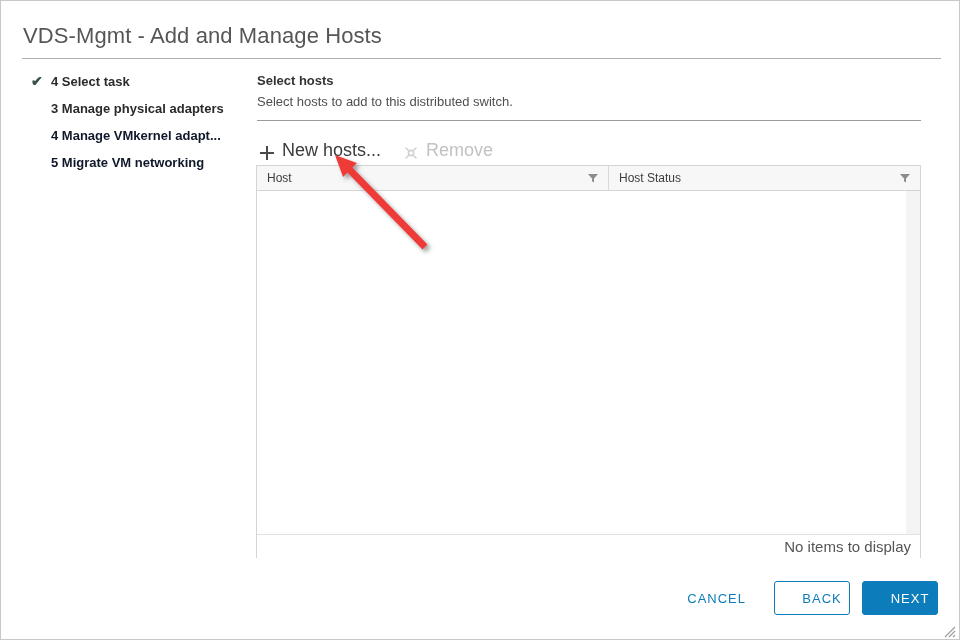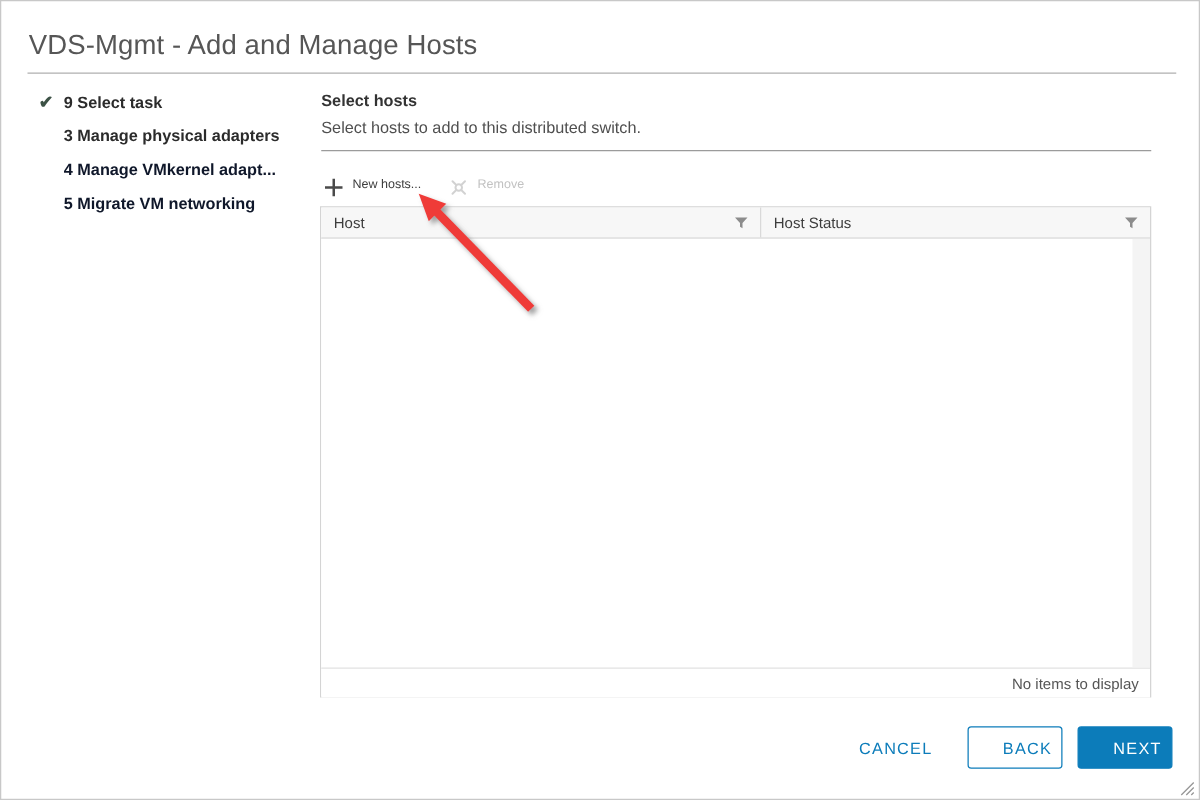--- a/index.html
+++ b/index.html
@@ -111,22 +111,22 @@
   .actionbar {
     position: absolute;
     left: 258px;
     top: 138px;
     height: 22px;
     display: flex;
     align-items: center;
   }
   .act {
     display: flex;
-    align-items: flex-start;
-    font-size: 10px;
+    align-items: flex-end;
+    font-size: 18px;
     color: #3c3c3c;
     margin-right: 22px;
     cursor: pointer;
     user-select: none;
   }
   .act.disabled { color: #c2c2c2; cursor: default; }
   .act .glyph {
     display: inline-block;
     width: 16px;
     height: 16px;
@@ -192,21 +192,21 @@
     width: 14px;
     height: 343px;
     background: #f4f4f4;
   }
   .tfoot {
     height: 23px;
     display: flex;
     align-items: center;
     justify-content: flex-end;
     padding-right: 9px;
-    font-size: 12px;
+    font-size: 15px;
     color: #555555;
     background: #ffffff;
   }
 
   
   .footer-btns {
     position: absolute;
     right: 21px;
     top: 580px;
     display: flex;
@@ -270,21 +270,21 @@
 <body>
 
 <div id="screen">
 
   <div class="wizard-title">VDS-Mgmt - Add and Manage Hosts</div>
   <div class="title-rule"></div>
 
   <div class="steps">
     <div class="step">
       <span class="tick">✔</span>
-      <span>9 Select task</span>
+      <span>4 Select task</span>
     </div>
     <div class="step">
       <span>3 Manage physical adapters</span>
     </div>
     <div class="step dim">
       <span>4 Manage VMkernel adapt...</span>
     </div>
     <div class="step dim">
       <span>5 Migrate VM networking</span>
     </div>

